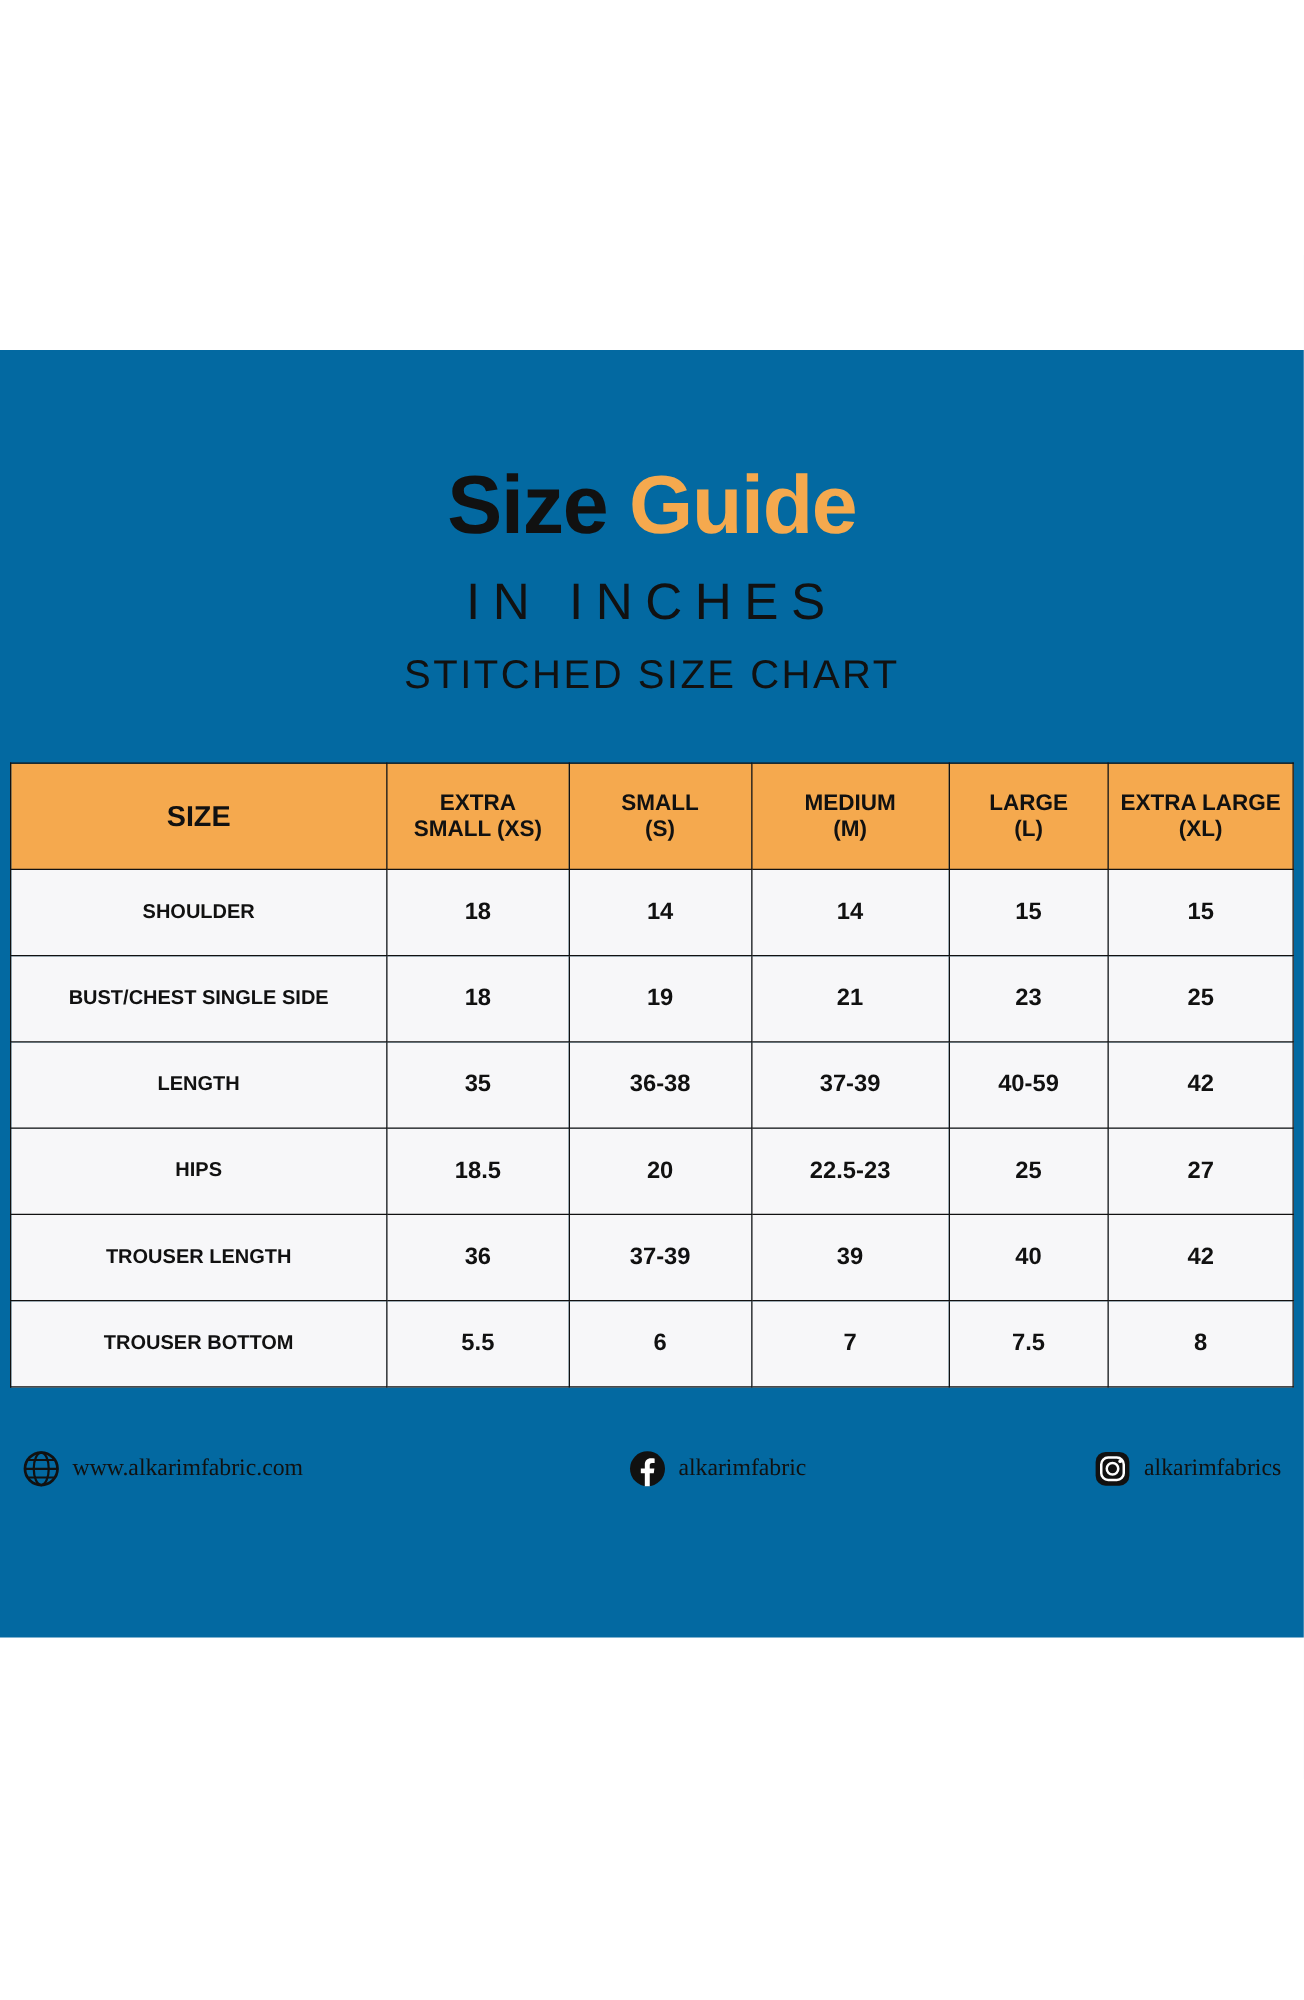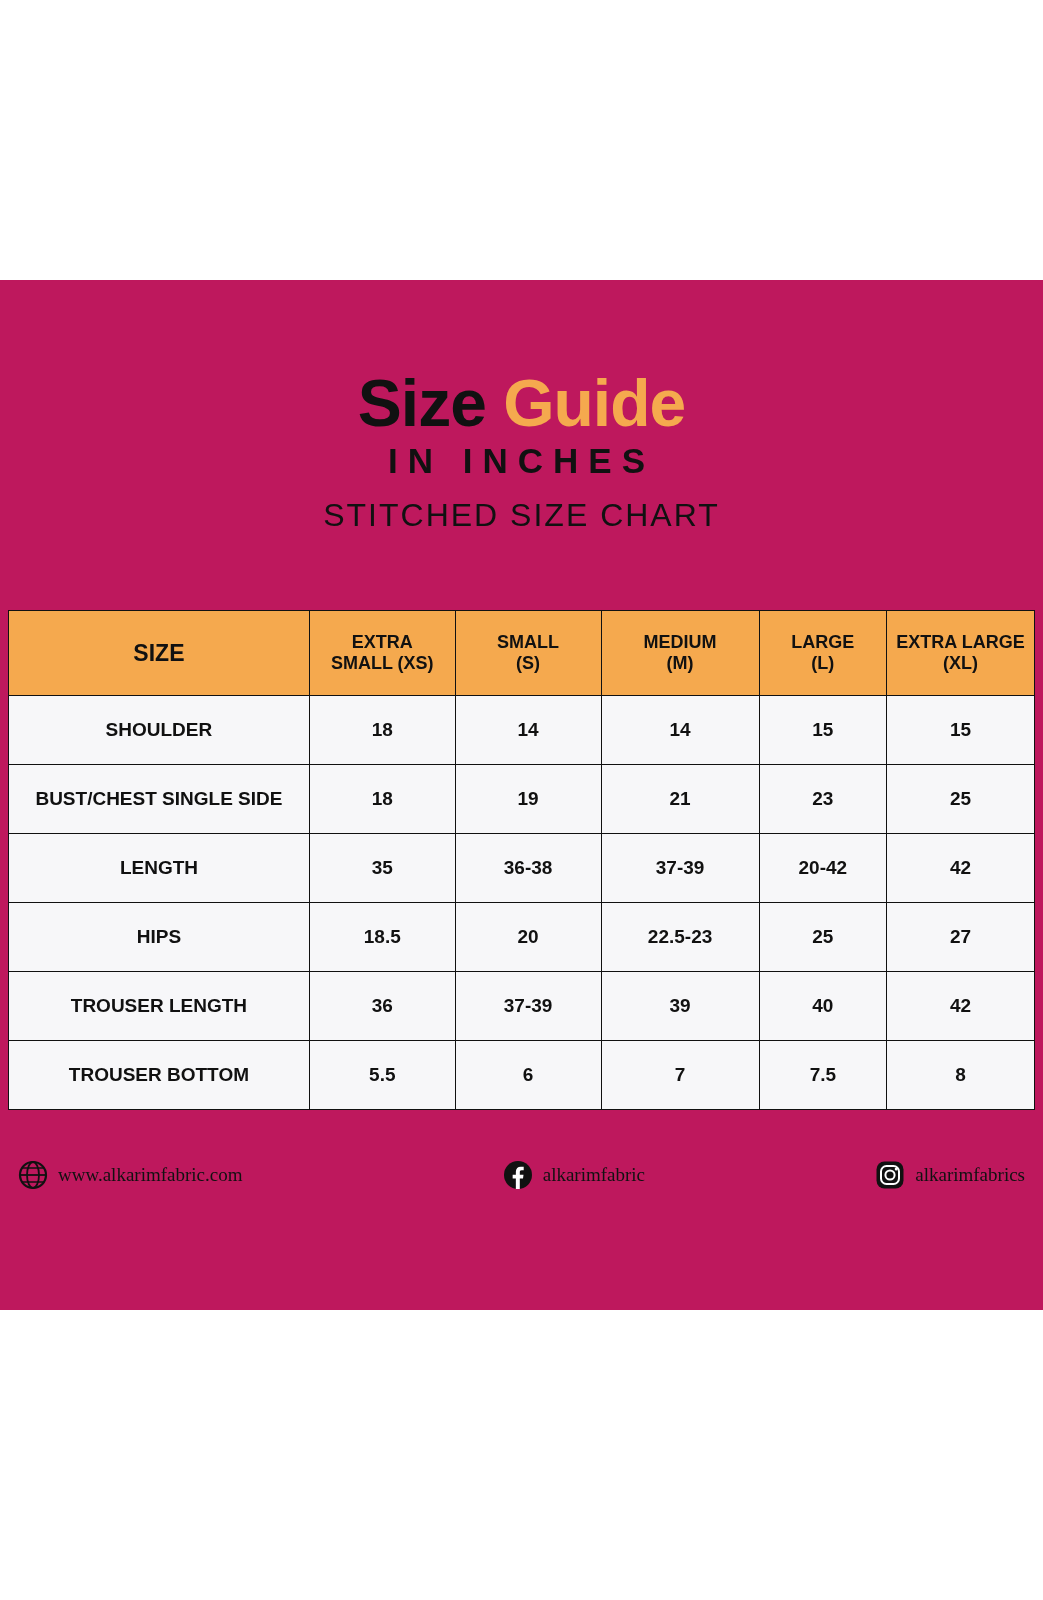--- a/index.html
+++ b/index.html
@@ -18,42 +18,42 @@
     width: 1043px;
     height: 1600px;
     background: #ffffff;
   }
   .card {
     position: absolute;
     left: 0;
     top: 280px;
     width: 1043px;
     height: 1030px;
-    background: #be185d;
+    background: #0369a1;
     box-sizing: border-box;
   }
   .title-block {
     text-align: center;
     padding-top: 90px;
   }
   .title {
     font-size: 66px;
     font-weight: 700;
     letter-spacing: -1px;
     line-height: 1;
     margin: 0;
   }
   .title .dark { color: #111111; }
   .title .accent { color: #f5a94e; }
   .subtitle {
-    font-size: 35px;
+    font-size: 41px;
     letter-spacing: 10px;
     color: #111111;
-    margin-top: 5px;
-    font-weight: 700;
+    margin-top: 22px;
+    font-weight: 400;
   }
   .subtitle2 {
     font-size: 32px;
     letter-spacing: 2px;
     color: #111111;
     margin-top: 16px;
     font-weight: 400;
   }
   table.size-table {
     position: absolute;
@@ -81,21 +81,21 @@
   table.size-table thead th.size-head {
     font-size: 23px;
   }
   table.size-table tbody td {
     background: #f7f7f9;
     height: 60px;
     font-size: 19px;
     padding: 4px 2px;
   }
   table.size-table tbody td.row-label {
-    font-size: 19px;
+    font-size: 16px;
   }
   .col-label { width: 295px; }
   .col-val { width: 143px; }
   .col-val-xs { width: 143px; }
   .col-val-m { width: 155px; }
   .col-val-l { width: 125px; }
   .col-val-xl { width: 145px; }
 
   .footer {
     position: absolute;
@@ -187,21 +187,21 @@
           <td>19</td>
           <td>21</td>
           <td>23</td>
           <td>25</td>
         </tr>
         <tr>
           <td class="row-label">LENGTH</td>
           <td>35</td>
           <td>36-38</td>
           <td>37-39</td>
-          <td>20-42</td>
+          <td>40-59</td>
           <td>42</td>
         </tr>
         <tr>
           <td class="row-label">HIPS</td>
           <td>18.5</td>
           <td>20</td>
           <td>22.5-23</td>
           <td>25</td>
           <td>27</td>
         </tr>

